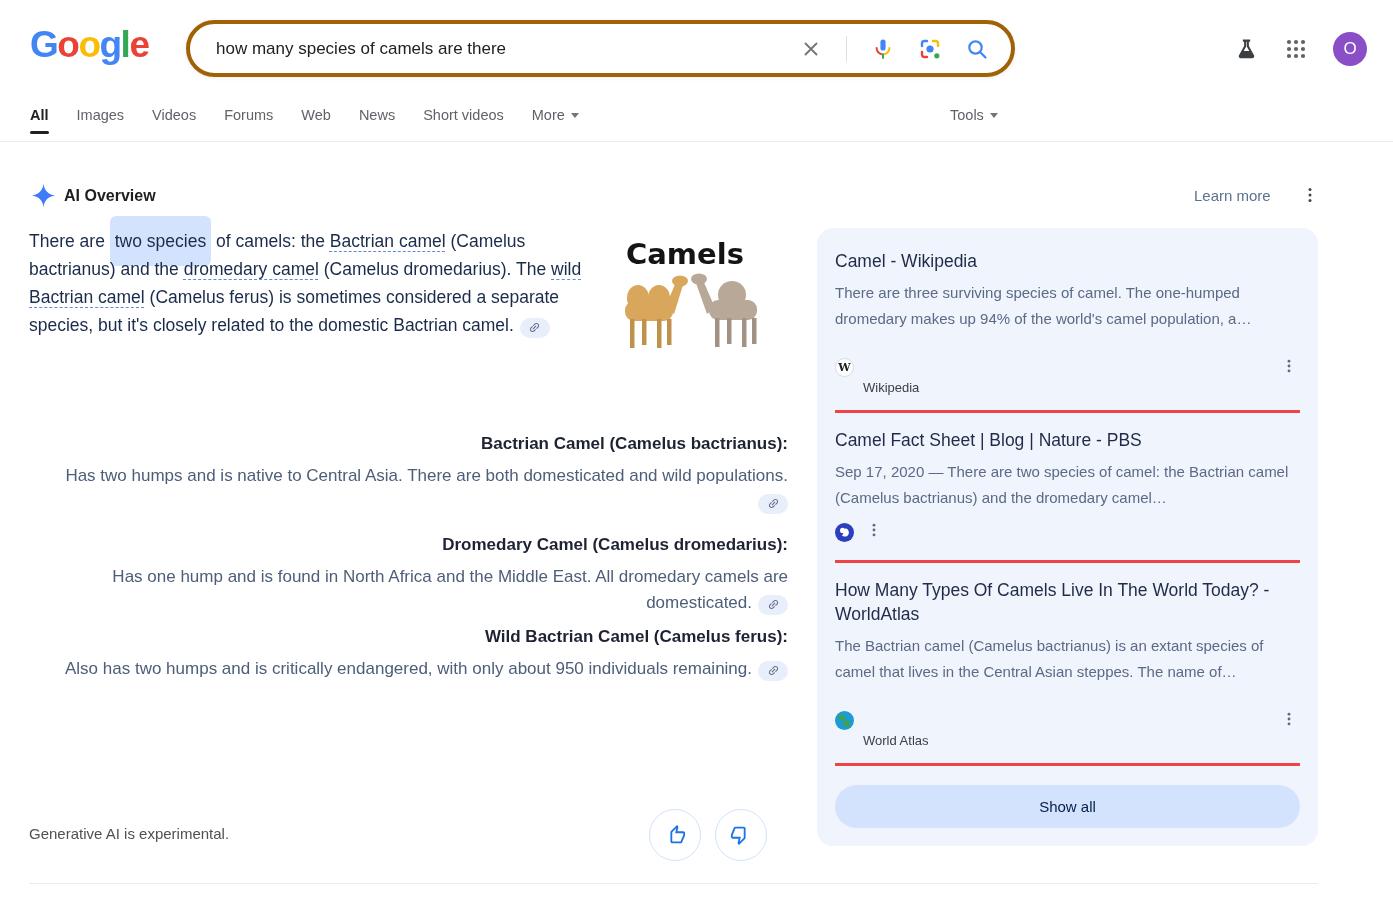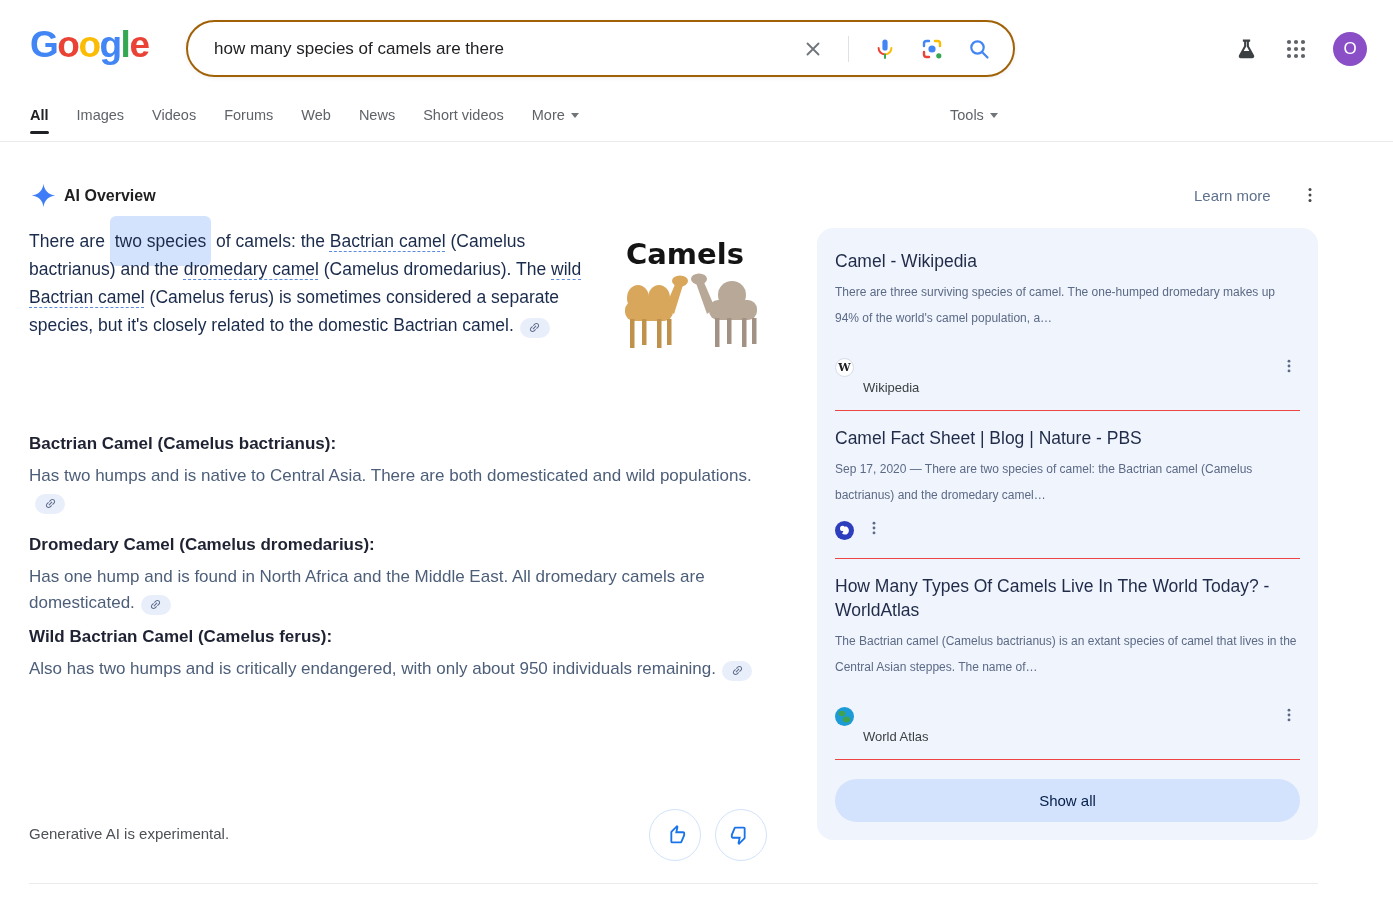--- a/index.html
+++ b/index.html
@@ -5,21 +5,21 @@
   * { margin:0; padding:0; box-sizing:border-box; }
   html,body { background:#fff; }
   .page {
     position:relative; width:1393px; height:902px; background:#fff; overflow:hidden;
     font-family:"Liberation Sans", sans-serif; color:#202124;
   }
   
   .logo { position:absolute; left:30px; top:24px; font-size:37px; font-weight:700; letter-spacing:-1.5px; cursor:pointer; }
   .search-bar {
     position:absolute; left:186px; top:20px; width:829px; height:57px;
-    border:2px solid #a16207; border-radius:29px; background:#fff;
+    border:4px solid #a16207; border-radius:29px; background:#fff;
     display:flex; align-items:center; padding:0 22px 0 26px;
     box-shadow:0 1px 4px rgba(32,33,36,.08);
   }
   .search-input { flex:1; border:none; outline:none; font-family:inherit; font-size:17px; color:#202124; background:transparent; }
   .sb-icons { display:flex; align-items:center; gap:23px; }
   .sb-divider { width:1px; height:26px; background:#dfe1e5; margin:0 1px; }
   .icon-btn { display:flex; align-items:center; justify-content:center; cursor:pointer; background:none; border:none; padding:0; }
   .top-right { position:absolute; right:26px; top:32px; display:flex; align-items:center; gap:25px; }
   .avatar { width:34px; height:34px; border-radius:50%; color:#fff; font-size:17px; display:flex; align-items:center; justify-content:center; cursor:pointer; }
   
@@ -34,33 +34,33 @@
   .ai-header-star { position:absolute; left:31px; top:183px; cursor:default; }
   .ai-title { position:absolute; left:64px; top:187px; font-size:16px; font-weight:700; color:#1f1f1f; }
   .learn-more { position:absolute; left:1194px; top:187px; font-size:15px; color:#5e718d; cursor:pointer; }
   .ai-dots { position:absolute; left:1298px; top:183px; cursor:pointer; padding:2px; }
   .intro { position:absolute; left:29px; top:227px; width:562px; font-size:17.5px; line-height:28px; color:#1b2b4b; }
   .hl { background:#d3e3fd; border-radius:6px; padding:15px 5px; }
   .ai-link { color:#1b2b4b; text-decoration:underline dashed #5a8bdd; text-decoration-thickness:1px; text-underline-offset:4px; cursor:pointer; }
   .chip { display:inline-flex; align-items:center; justify-content:center; width:30px; height:20px; background:#e9eefb; border-radius:10px; margin-left:6px; vertical-align:-3px; cursor:pointer; }
   .camel-img { position:absolute; left:602px; top:228px; width:166px; height:133px; cursor:pointer; }
   .breakdown { position:absolute; left:29px; top:394px; font-size:18.5px; font-weight:700; color:#1f2233; }
-  .sec { position:absolute; left:29px; width:748px; }
+  .sec { position:absolute; left:40px; width:748px;text-align:right; }
   .sec-1 { top:434px; } .sec-2 { top:535px; } .sec-3 { top:627px; }
   .sec h4 { font-size:17px; font-weight:700; color:#1f2233; margin-bottom:9px; }
   .sec p { font-size:17px; line-height:26px; color:#4d5e79; }
   .footnote { position:absolute; left:29px; top:825px; font-size:15px; color:#4d5156; }
   .thumbs { position:absolute; left:649px; top:809px; display:flex; gap:14px; }
   .thumb-btn { width:52px; height:52px; border-radius:50%; border:1px solid #d2e3fc; background:#fff; display:flex; align-items:center; justify-content:center; cursor:pointer; }
   .bottom-divider { position:absolute; left:29px; top:883px; width:1289px; height:1px; background:#ebebeb; }
   
   .sources { position:absolute; left:817px; top:228px; width:501px; border-radius:16px; padding:21px 18px 18px; }
-  .src-card { padding-bottom:15px; border-bottom:1px solid #ef4444; margin-bottom:15px; cursor:pointer; }
+  .src-card { padding-bottom:15px; border-bottom:3px solid #ef4444; margin-bottom:15px; cursor:pointer; }
   .src-title { font-size:17.5px; line-height:24px; color:#1f2b48; margin-bottom:7px; }
-  .src-snippet { font-size:12px; line-height:25.5px; color:#5b6a86; }
+  .src-snippet { font-size:15px; line-height:25.5px; color:#5b6a86; }
   .src-row { display:flex; align-items:center; margin-top:9px; }
   .fav { width:19px; height:19px; border-radius:50%; display:flex; align-items:center; justify-content:center; margin-right:9px; flex:none; }
   .fav-w { background:#fff; border:1px solid #d7dce8; font-family:"DejaVu Serif", serif; font-size:11px; font-weight:700; color:#202124; }
   .src-label { font-size:13px; color:#3c4043; flex:1;margin-top:40px; }
   .src-dots { cursor:pointer; padding:2px; }
   .show-all { height:43px; border-radius:22px; border:none; width:100%; font-family:inherit; font-size:15px; color:#041e49; display:flex; align-items:center; justify-content:center; cursor:pointer; margin-top:19px; }
 </style>
 </head>
 <body>
 

